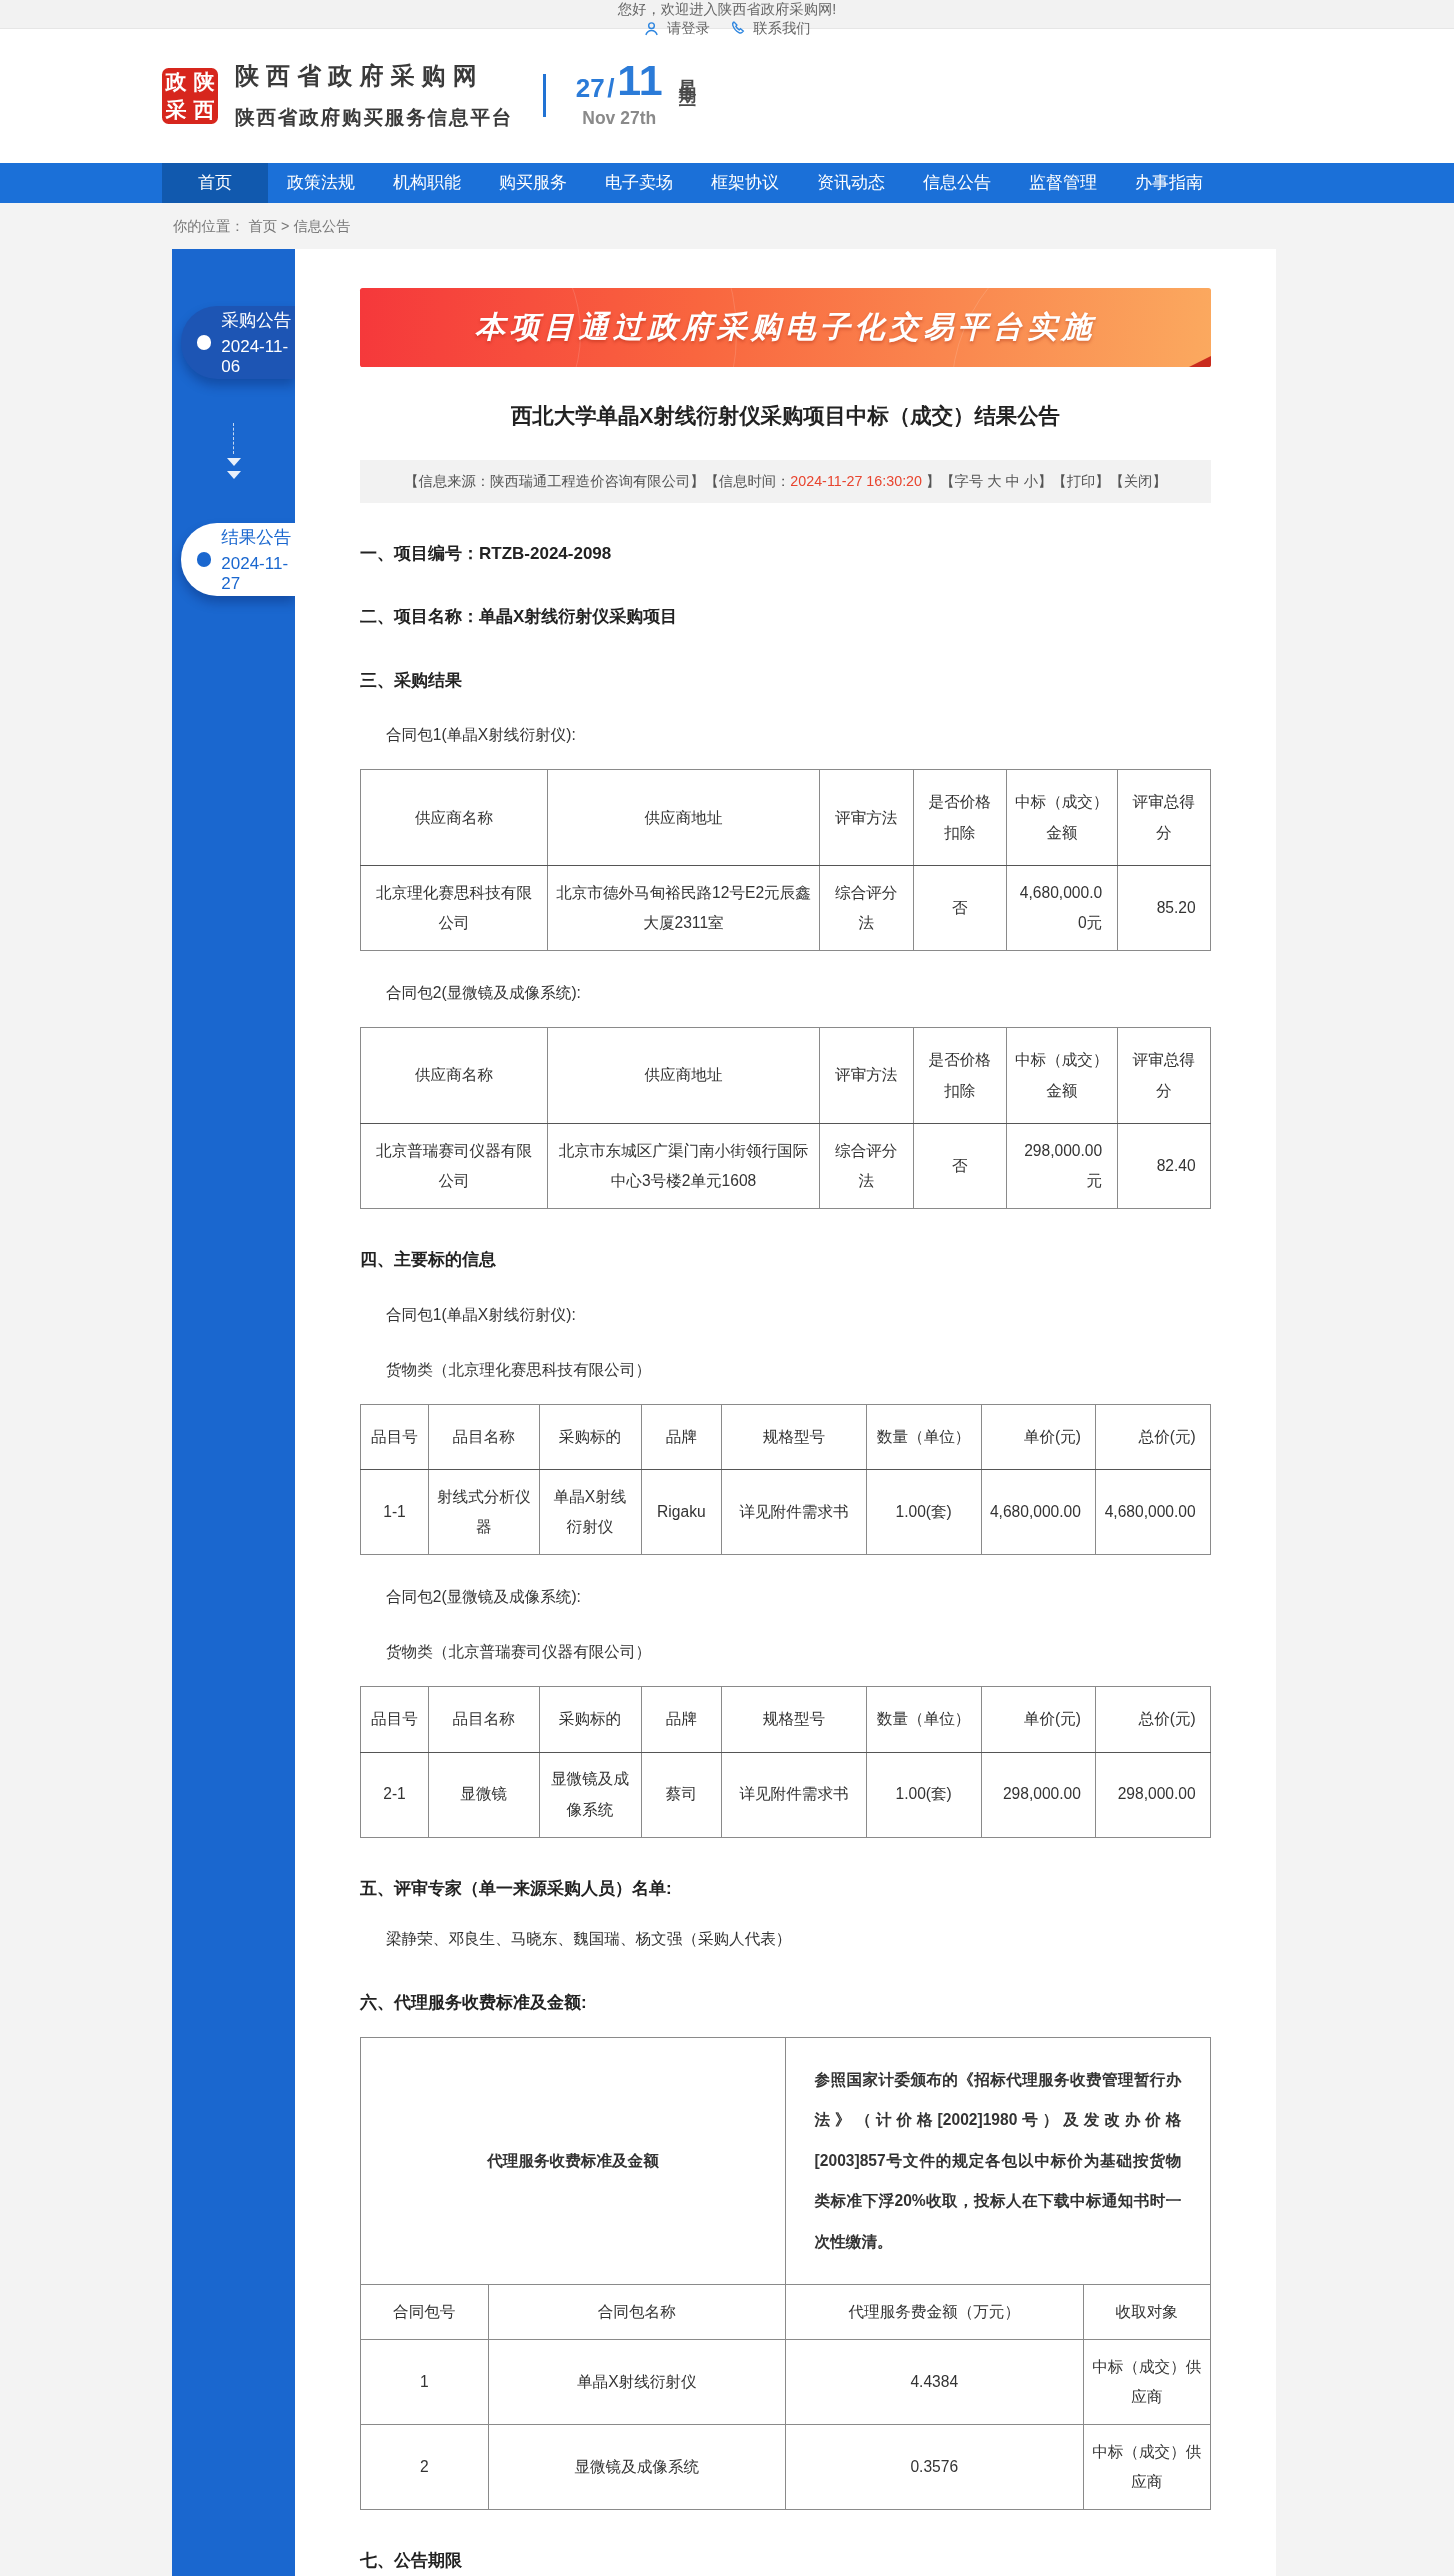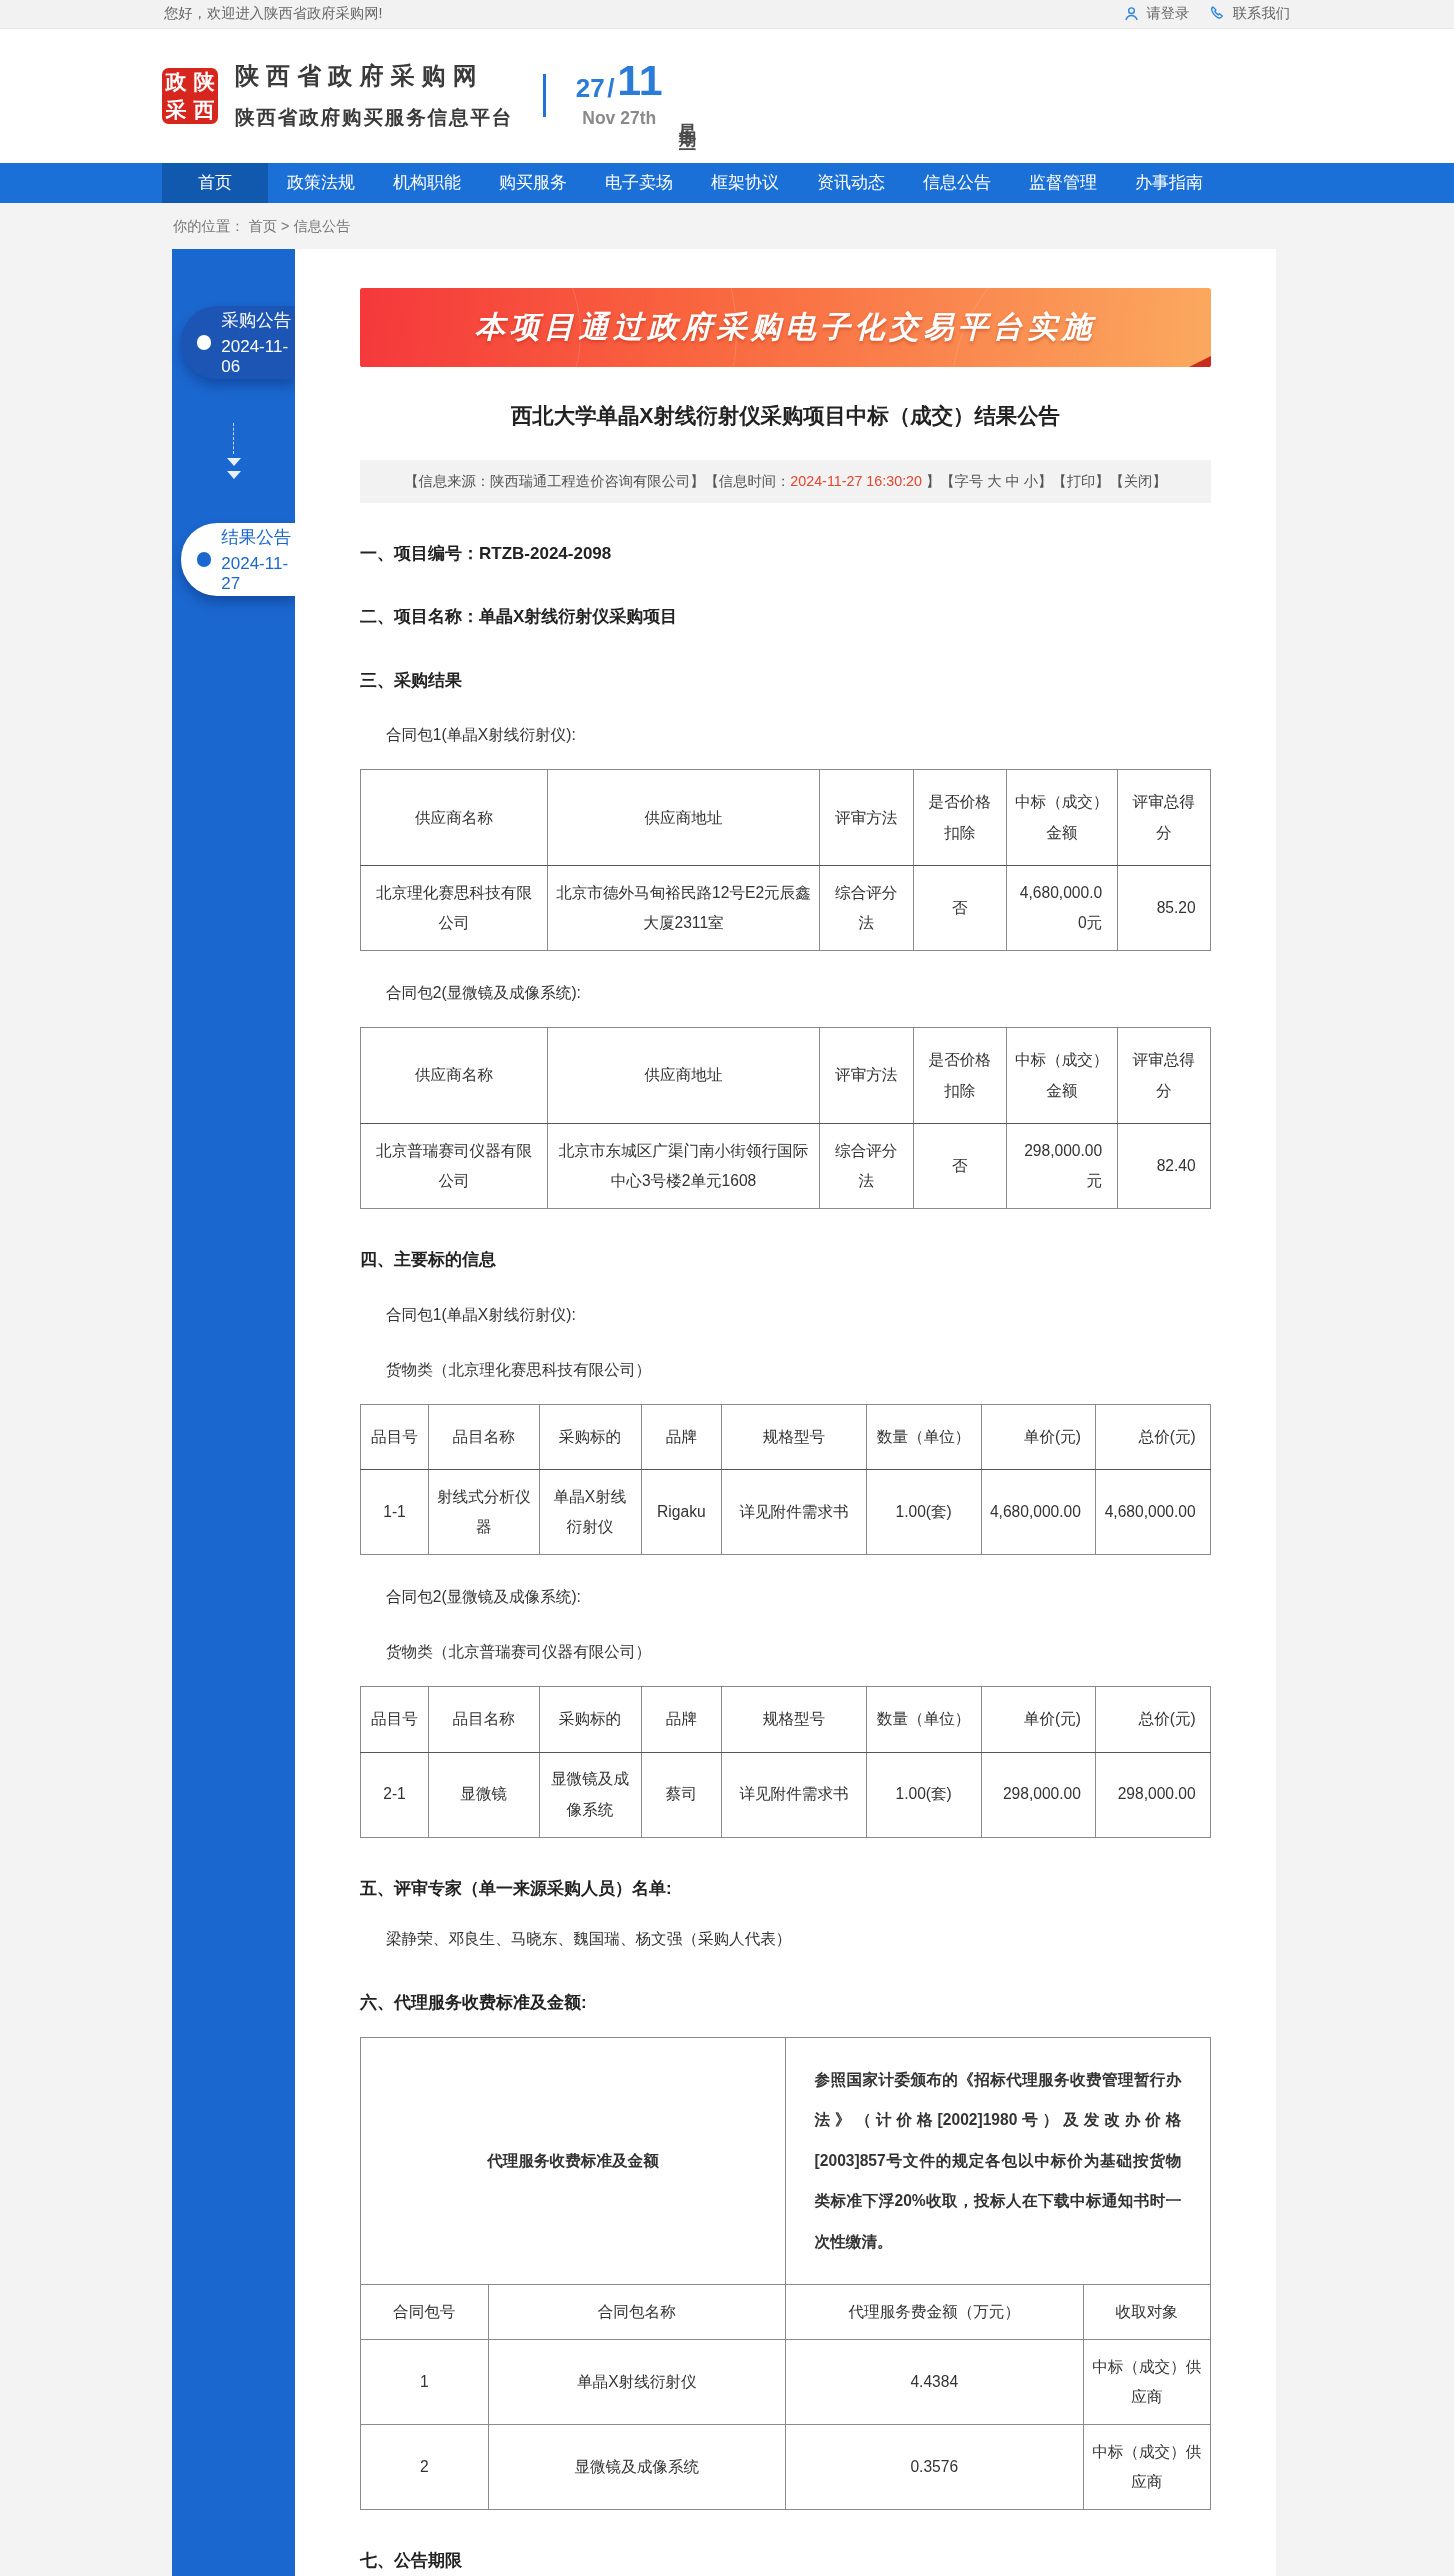--- a/index.html
+++ b/index.html
@@ -1,37 +1,37 @@
 <!DOCTYPE html>
 <html style="font-size:10.4px"><head>
 <meta charset="utf-8">
 <style>
   * { margin:0; padding:0; box-sizing:border-box; }
   body { width:1454px; background:#f3f3f3; font-family:"Liberation Sans","DejaVu Sans",sans-serif; color:#333; overflow-x:hidden; }
 
   
-  .topbar { height:28.6px; background:#f2f2f2; border-bottom:0.6px solid #e6e6e6; display:flex; align-items:center; justify-content:space-between; padding:0 164px; font-size:14.3px; color:#666; }
+  .topbar { height:28.6px; background:#f2f2f2; border-bottom:0.6px solid #e6e6e6; display:flex; align-items:center; justify-content:space-between; padding:0 164px; font-size:14.3px; color:#666;flex-direction:column; }
   .topbar-right { display:flex; align-items:center; gap:20px; }
   .tb-item { display:flex; align-items:center; gap:6.5px; cursor:pointer; color:#666; }
   .tb-item svg { width:17px; height:17px; }
 
   
   .header { background:#fff; height:134px; display:flex; align-items:center; padding:0 162px; }
   .logo { width:56px; height:56px; background:#d7261d; border-radius:6.5px; display:grid; grid-template-columns:1fr 1fr; grid-template-rows:1fr 1fr; place-items:center; color:#fff; font-weight:bold; font-size:21px; flex-shrink:0; }
   .titles { margin-left:17px; }
   .site-name { font-size:24px; font-weight:bold; color:#3a3a3a; letter-spacing:7.1px; }
   .site-sub  { font-size:19.5px; font-weight:bold; color:#3a3a3a; letter-spacing:1.9px; margin-top:12px; }
   .search { display:flex; align-items:center; margin-left:auto; }
   .search input { width:312px; height:38px; border:1.9px solid #2b7bd8; border-radius:1.3px; font-size:15px; padding:0 11.7px; color:#333; outline:none; font-family:inherit; }
   .search input::placeholder { color:#9a9a9a; }
   .btn { height:38px; width:55px; border:none; color:#fff; font-size:15.6px; margin-left:5.2px; cursor:pointer; font-family:inherit; }
   .btn-title { background:#2b7bd8; }
   .btn-full  { background:#19599f; }
   .v-divider { width:2.6px; height:43px; background:#2173d4; margin:0 30px; }
-  .datebox { display:flex; gap:13px; align-items:flex-end; }
+  .datebox { display:flex; gap:13px; align-items:flex-start; }
   .date-line { color:#2b7bd8; font-weight:bold; display:flex; align-items:flex-end; line-height:.85; }
   .d-day { font-size:26px; } .d-slash { font-size:26px; margin:0 2.6px; } .d-month { font-size:43px; }
   .date-en { color:#8a8a8a; font-size:17.5px; font-weight:bold; margin-top:9px; text-align:center; }
   .weekday { writing-mode:vertical-lr; font-size:17.5px; font-weight:bold; color:#4a4a4a; letter-spacing:6.5px; margin-top:2.6px; }
 
   
   .nav { height:40px; background:#1b70d8; display:flex; padding:0 162px; }
   .nav-item { width:106px; display:flex; align-items:center; justify-content:center; color:#fff; font-size:17px; cursor:pointer; }
   .nav-item.active { background:#1159ae; }
 

